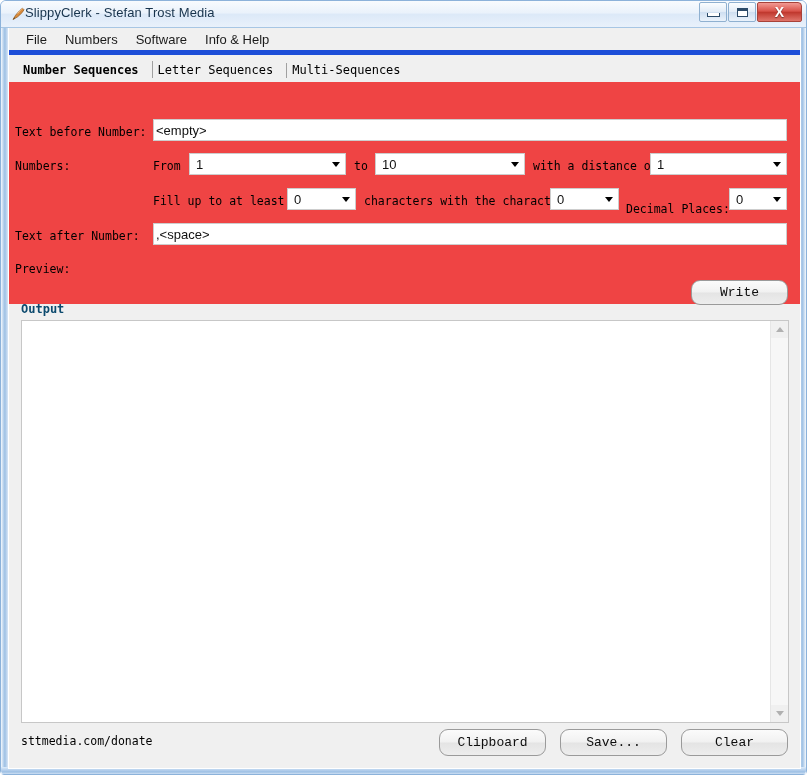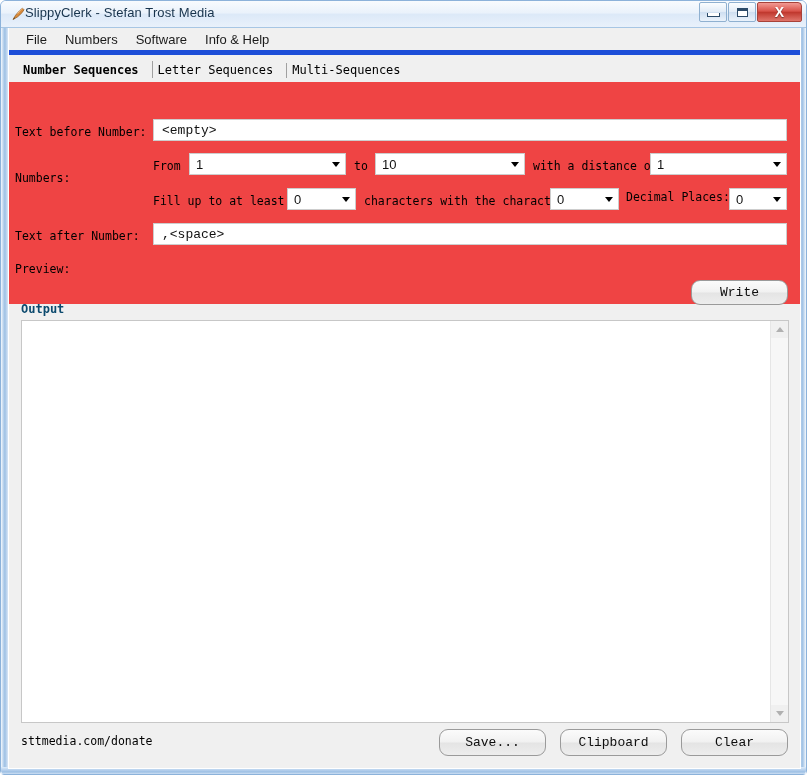--- a/index.html
+++ b/index.html
@@ -233,24 +233,24 @@
   .textfield {
     position: absolute;
     box-sizing: border-box;
     background: #ffffff;
     border: 1px solid #cdcdcd;
     height: 22px;
     display: flex;
     align-items: center;
   }
   .textfield .val {
-    font-family: Liberation Mono, monospace;
+    font-family: Liberation Sans, sans-serif;
     font-size: 13px;
     color: #111;
-    padding-left: 8px;
+    padding-left: 2px;
     white-space: nowrap;
   }
 
   .preview-val {
     position: absolute;
     font-family: "DejaVu Sans Mono", monospace;
     font-size: 11.5px;
     color: #000;
     white-space: pre;
   }
@@ -411,21 +411,21 @@
       <div class="tab">Multi-Sequences</div>
     </div>
 
     <div class="form">
 
       <div class="lbl row" style="left:6px; top:43px;">Text before Number:</div>
       <div class="textfield" style="left:144px; top:37px; width:634px;">
         <span class="val">&lt;empty&gt;</span>
       </div>
 
-      <div class="lbl row" style="left:6px; top:89px;">Numbers:</div>
+      <div class="lbl row" style="left:6px; top:77px;">Numbers:</div>
 
       <div class="lbl row" style="left:144px; top:77px;">From</div>
       <div class="combo" style="left:180px; top:71px; width:157px;">
         <span class="val">1</span>
         <span class="arrow"></span>
       </div>
 
       <div class="lbl row" style="left:345px; top:77px;">to</div>
       <div class="combo" style="left:366px; top:71px; width:150px;">
         <span class="val">10</span>
@@ -443,21 +443,21 @@
         <span class="val">0</span>
         <span class="arrow"></span>
       </div>
 
       <div class="lbl row" style="left:355px; top:112px;">characters with the character</div>
       <div class="combo" style="left:541px; top:106px; width:69px;">
         <span class="val">0</span>
         <span class="arrow"></span>
       </div>
 
-      <div class="lbl row" style="left:617px; top:108px;">Decimal Places:</div>
+      <div class="lbl row" style="left:617px; top:120px;">Decimal Places:</div>
       <div class="combo" style="left:720px; top:106px; width:58px;">
         <span class="val">0</span>
         <span class="arrow"></span>
       </div>
 
       <div class="lbl row" style="left:6px; top:147px;">Text after Number:</div>
       <div class="textfield" style="left:144px; top:141px; width:634px;">
         <span class="val">,&lt;space&gt;</span>
       </div>
 
@@ -471,19 +471,19 @@
       <div class="output-text"></div>
       <div class="scrollbar">
         <div class="sb-arrow up"></div>
         <div class="sb-track"></div>
         <div class="sb-arrow down"></div>
       </div>
     </div>
 
     <div class="donate">sttmedia.com/donate</div>
     <div class="bottom-buttons">
+      <div class="btn btn-bottom">Clipboard</div>
       <div class="btn btn-bottom">Save...</div>
-      <div class="btn btn-bottom">Clipboard</div>
       <div class="btn btn-bottom">Clear</div>
     </div>
 
   </div>
 </div>
 
 </body></html>

